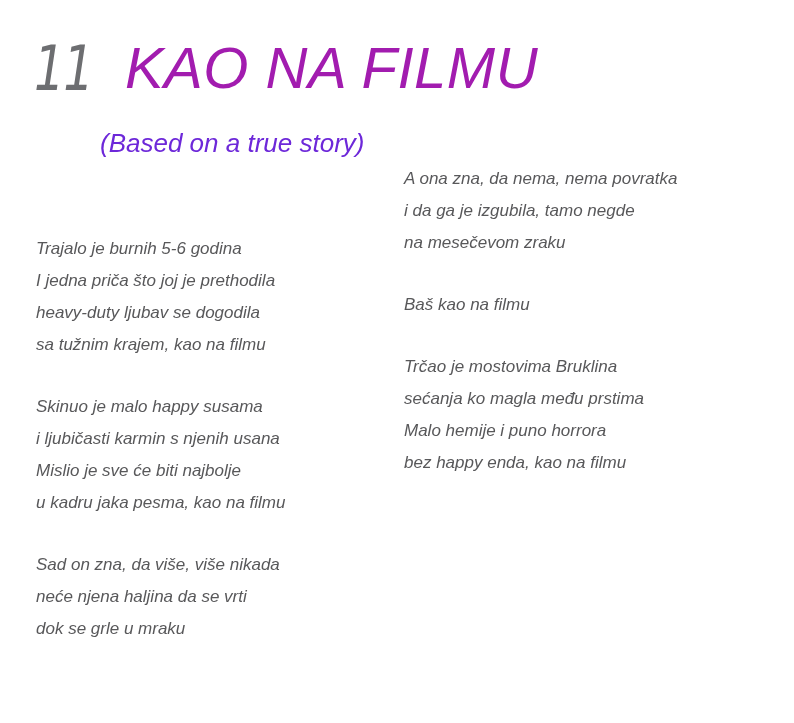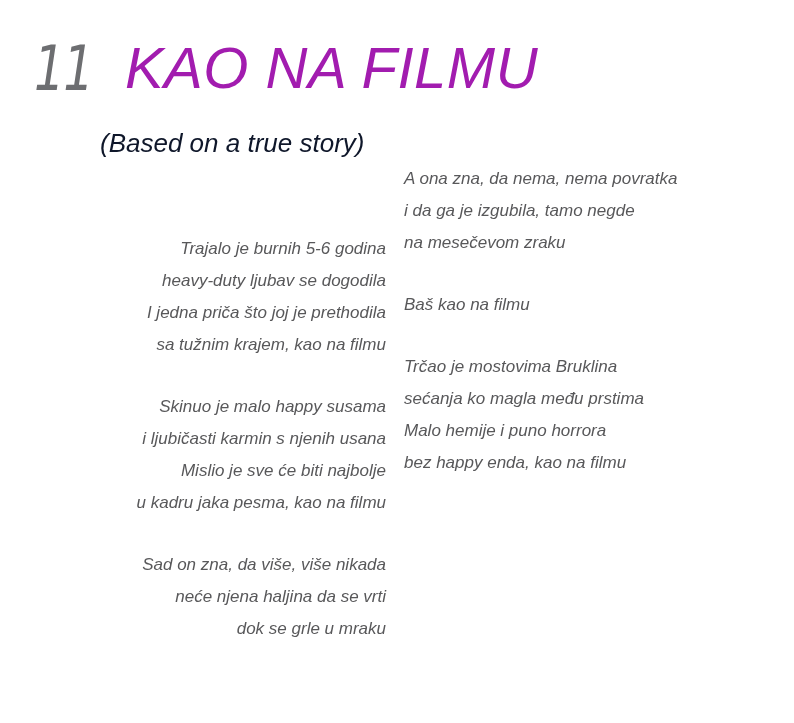--- a/index.html
+++ b/index.html
@@ -51,21 +51,21 @@
     letter-spacing: 0.5px;
     white-space: nowrap;
   }
   .subtitle {
     position: absolute;
     left: 100px;
     top: 128px;
     font-family: "Liberation Sans", sans-serif;
     font-size: 26px;
     line-height: 30px;
-    color: #0f172a;
+    color: #6d28d9;
     white-space: nowrap;
   }
 
   
   .columns {
     position: absolute;
     left: 0;
     top: 0;
     width: 794px;
     height: 723px;
@@ -73,21 +73,20 @@
   .col {
     position: absolute;
     font-size: 17px;
     line-height: 32px;
     color: #58585a;
   }
   .col-left {
     left: 36px;
     top: 233px;
     width: 350px;
-    text-align: right;
   }
   .col-right {
     left: 404px;
     top: 163px;
     width: 380px;
   }
   .stanza {
     margin: 0 0 30px 0;
   }
   .stanza:last-child {
@@ -106,22 +105,22 @@
     <div class="song-number">11</div>
     <div class="song-title">KAO NA FILMU</div>
   </div>
 
   <div class="subtitle">(Based on a true story)</div>
 
   <div class="columns">
     <div class="col col-left">
         <div class="stanza">
           <div class="line">Trajalo je burnih 5-6 godina</div>
+          <div class="line">I jedna priča što joj je prethodila</div>
           <div class="line">heavy-duty ljubav se dogodila</div>
-          <div class="line">I jedna priča što joj je prethodila</div>
           <div class="line">sa tužnim krajem, kao na filmu</div>
         </div>
         <div class="stanza">
           <div class="line">Skinuo je malo happy susama</div>
           <div class="line">i ljubičasti karmin s njenih usana</div>
           <div class="line">Mislio je sve će biti najbolje</div>
           <div class="line">u kadru jaka pesma, kao na filmu</div>
         </div>
         <div class="stanza">
           <div class="line">Sad on zna, da više, više nikada</div>

